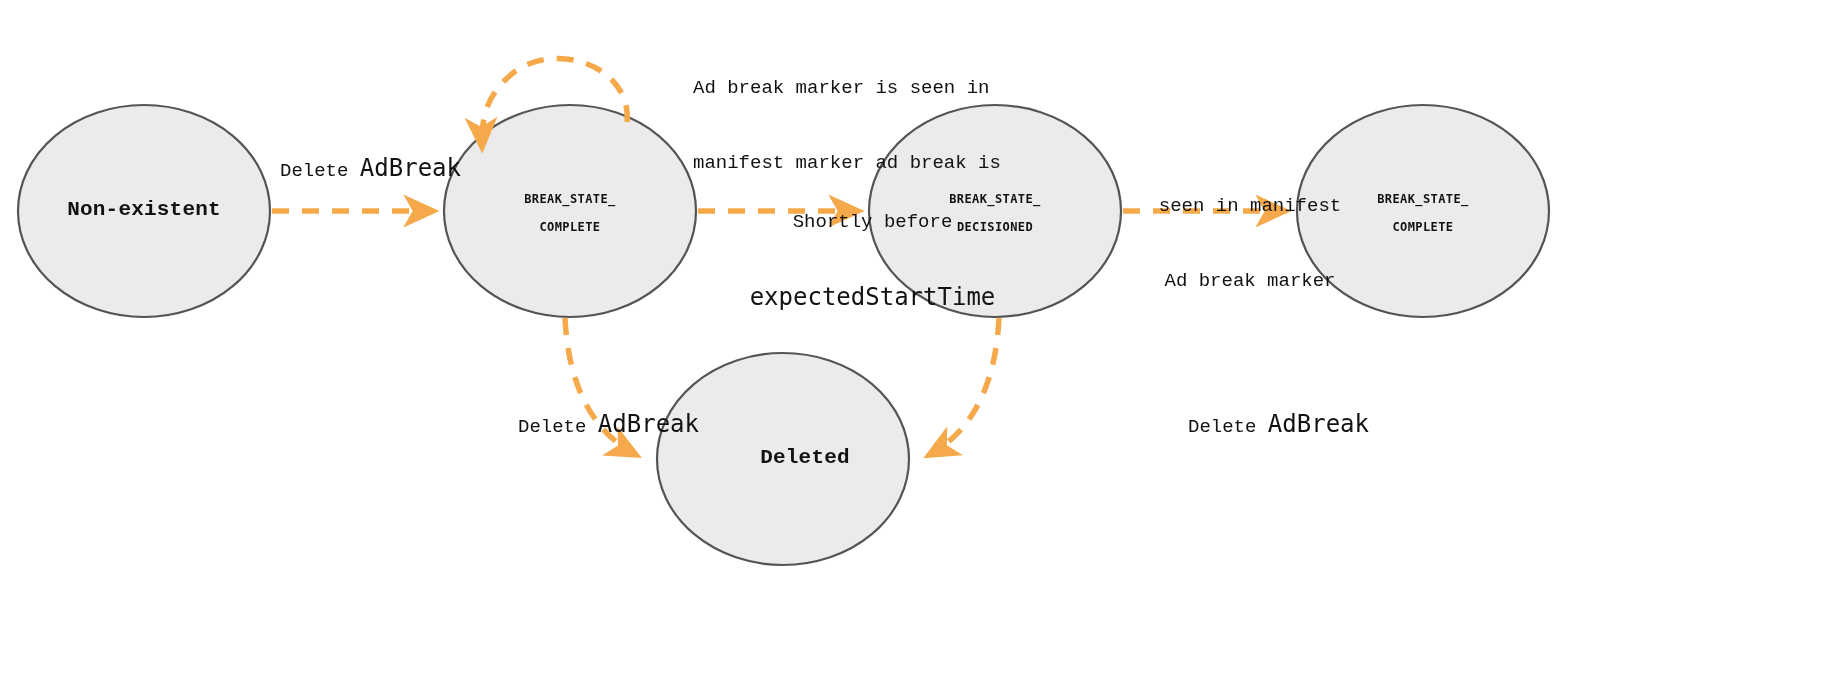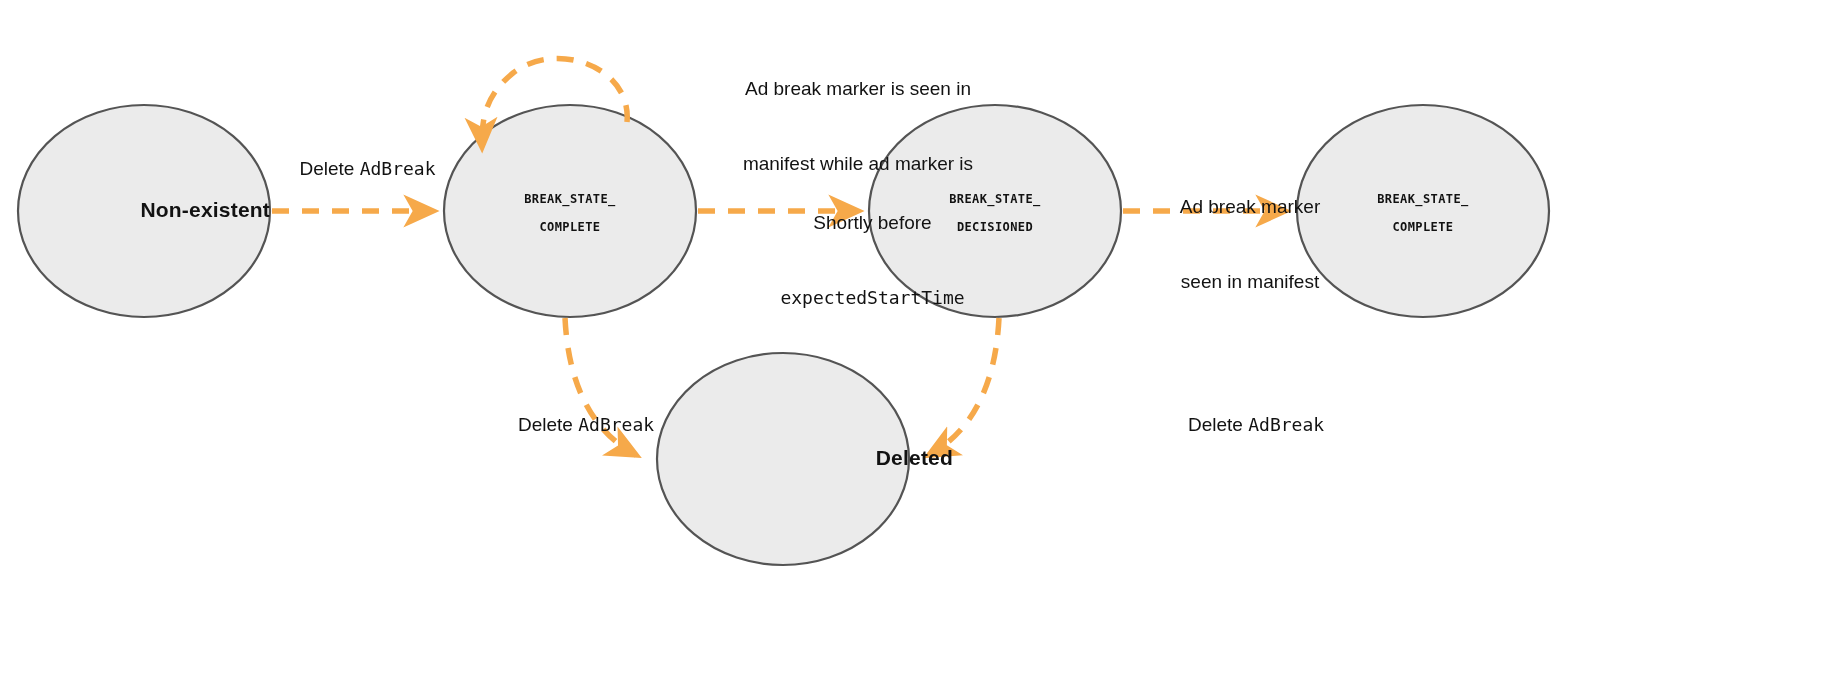--- a/index.html
+++ b/index.html
@@ -26,48 +26,46 @@
     width: 1844px;
     height: 687px;
   }
   .node-label {
     position: absolute;
     text-align: center;
     pointer-events: none;
     color: #121212;
   }
   .node-label .plain {
-    font-family: Liberation Sans, sans-serif;
+    font-family: Liberation Mono, monospace;
     font-weight: bold;
     font-size: 21px;
     letter-spacing: 0.2px;
-    text-align: right;
   }
   .node-label .mono {
     font-family: "DejaVu Sans Mono", monospace;
     font-weight: bold;
     font-size: 12px;
     line-height: 28px;
     letter-spacing: 0.4px;
     white-space: pre;
   }
   .edge-label {
     position: absolute;
     color: #121212;
     font-size: 19px;
     line-height: 25px;
     white-space: pre;
   }
   .edge-label .sans {
-    font-family: Liberation Sans, sans-serif;
-    text-align: center;
+    font-family: Liberation Mono, monospace;
   }
   .edge-label .code {
     font-family: "DejaVu Sans Mono", monospace;
-    font-size: 18px;
+    font-size: 24px;
   }
   .edge-label.center { text-align: center; }
   .edge-label.left { text-align: left; }
 </style>
 </head>
 <body>
 
 <div id="diagram-root">
 
   <svg class="layer" viewBox="0 0 1844 687">
@@ -121,30 +119,30 @@
   </div>
 
   <div class="node-label" style="left:657px; top:446px; width:296px;">
     <div class="plain">Deleted</div>
   </div>
 
   <div class="edge-label center" style="left:280px; top:156px; width:175px;"><span class="sans">Delete </span><span class="code">AdBreak</span></div>
 
   <div class="edge-label left" style="left:693px; top:26px; width:330px;">
     <div class="sans">Ad break marker is seen in</div>
-    <div class="sans">manifest while ad marker is</div>
+    <div class="sans">manifest marker ad break is</div>
   </div>
 
   <div class="edge-label center" style="left:700px; top:160px; width:345px;">
     <div class="sans">Shortly before</div>
     <div class="code">expectedStartTime</div>
   </div>
 
   <div class="edge-label center" style="left:1090px; top:144px; width:320px;">
+    <div class="sans">seen in manifest</div>
     <div class="sans">Ad break marker</div>
-    <div class="sans">seen in manifest</div>
   </div>
 
   <div class="edge-label left" style="left:518px; top:412px; width:210px;"><span class="sans">Delete </span><span class="code">AdBreak</span></div>
 
   <div class="edge-label left" style="left:1188px; top:412px; width:210px;"><span class="sans">Delete </span><span class="code">AdBreak</span></div>
 
 </div>
 
 </body></html>

